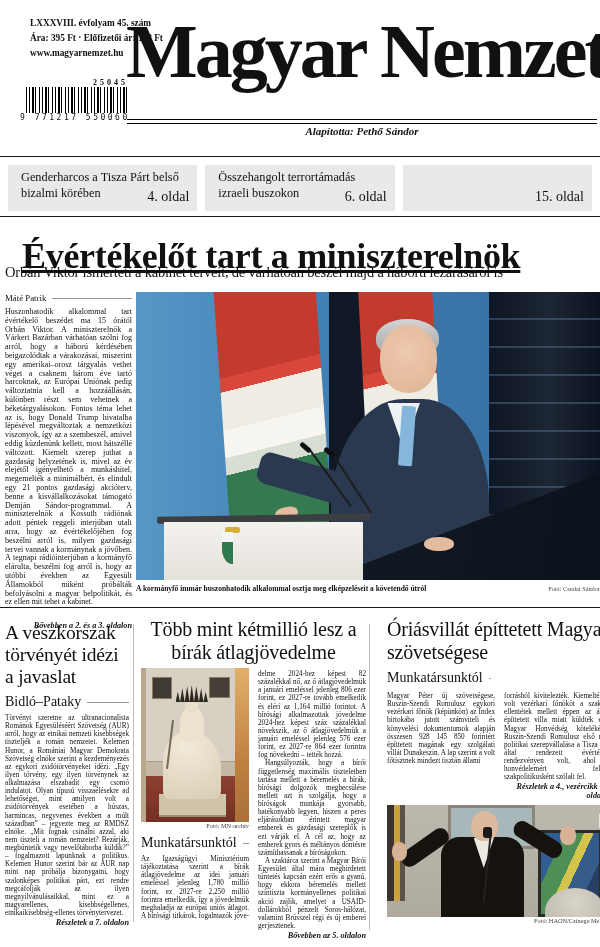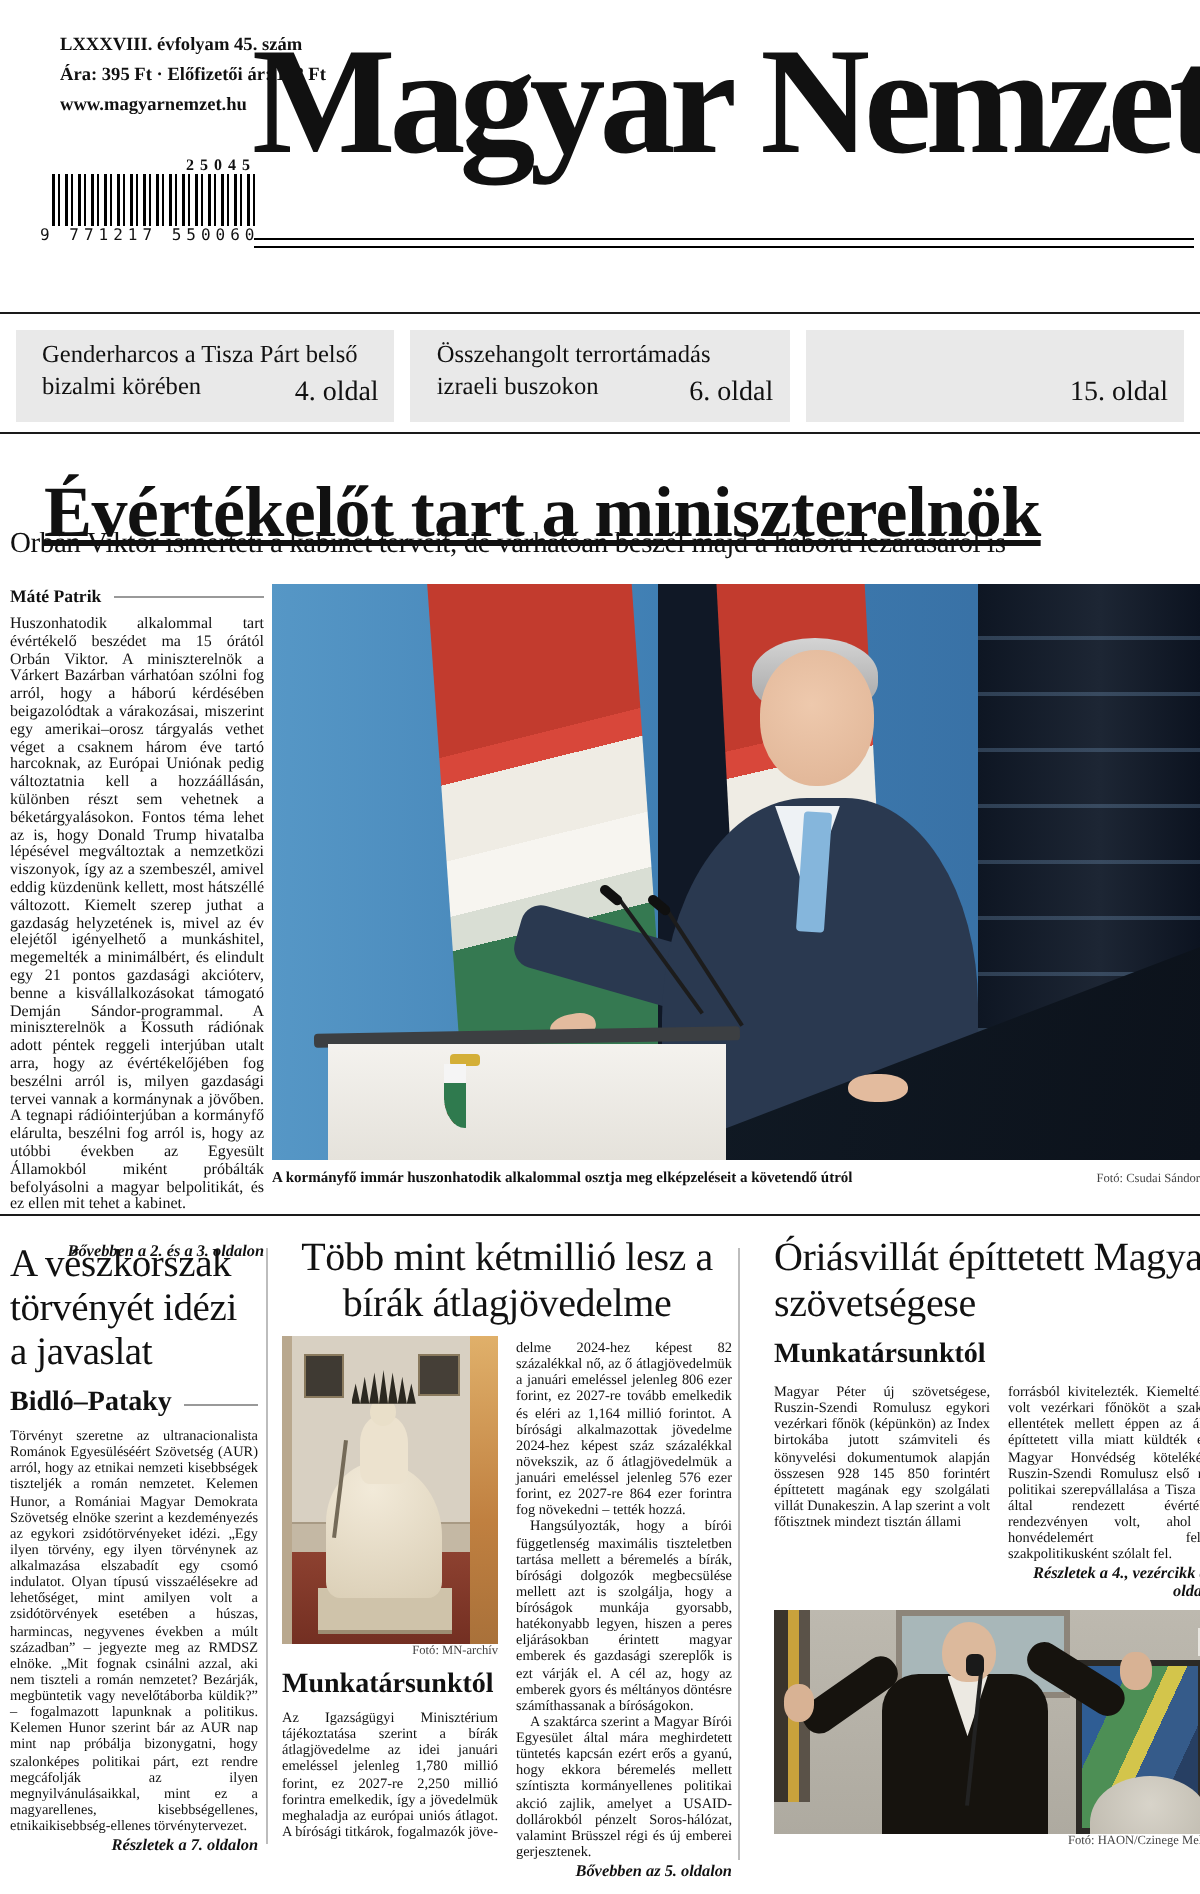--- a/index.html
+++ b/index.html
@@ -21,21 +21,21 @@
   .rule-a{top:156px;} .rule-b{top:216px;} .rule-c{top:607px;}
 
   
   .teasers{position:absolute;left:8px;top:165px;width:584px;height:46px;display:flex;gap:8px;}
   .teaser{flex:1;background:#e9e9e9;position:relative;padding:5px 10px 4px 13px;font-size:12.3px;line-height:1.3;}
   .teaser .page-ref{position:absolute;right:8px;bottom:5px;font-size:14px;}
 
   
   .headline{position:absolute;left:5px;top:221px;width:592px;font-size:36px;font-weight:bold;letter-spacing:-.3px;line-height:1;}
   .subheadline{position:absolute;left:5px;top:264px;width:592px;font-size:14.5px;letter-spacing:-.2px;}
-  .byline{display:flex;align-items:center;gap:6px;font-size:8.8px;font-weight:bold;}
+  .byline{display:flex;align-items:center;gap:6px;font-size:8.8px;font-weight:normal;}
   .byline::after{content:"";flex:1;height:1px;background:#999;}
   .lead-col{position:absolute;left:5px;top:293px;width:127px;}
   .body-text{font-size:8px;line-height:1.1;text-align:justify;margin:5px 0 14px 0;}
   .more{font-size:8.2px;font-weight:bold;font-style:italic;text-align:right;margin-top:1px;}
   .caption-row{position:absolute;left:136px;top:584px;width:464px;display:flex;justify-content:space-between;align-items:baseline;}
   .caption{font-size:7.5px;font-weight:bold;}
   .credit{font-size:6.3px;color:#444;text-align:right;}
 
   
   .photo-main{position:absolute;left:136px;top:292px;width:464px;height:288px;overflow:hidden;background:linear-gradient(90deg,#5697c6 0%,#3e7db2 45%,#35699d 100%);}
@@ -133,20 +133,21 @@
   </div>
 
   <div class="barcode-wrap">
     <div class="barcode-top">25045</div>
     <div class="barcode-bars"></div>
     <div class="barcode-num">9 771217 550060</div>
   </div>
 
   <div class="masthead">Magyar Nemzet</div>
   <div class="mast-rule"></div>
+  <div class="founder">Alapította: Pethő Sándor</div>
   <div class="rule rule-a"></div>
 
   <div class="teasers">
     <div class="teaser">
       <span>Genderharcos a Tisza Párt belső bizalmi körében</span>
       <span class="page-ref">4. oldal</span>
     </div>
     <div class="teaser">
       <span>Összehangolt terrortámadás izraeli buszokon</span>
       <span class="page-ref">6. oldal</span>

